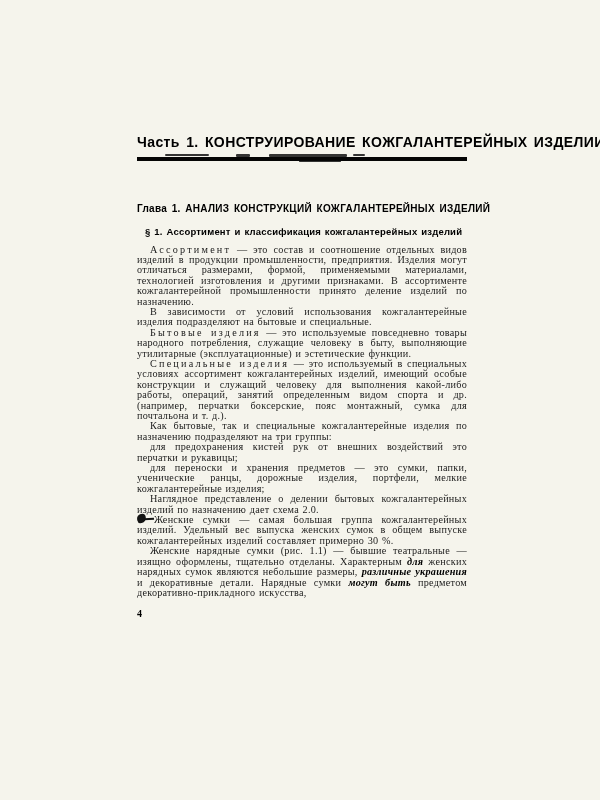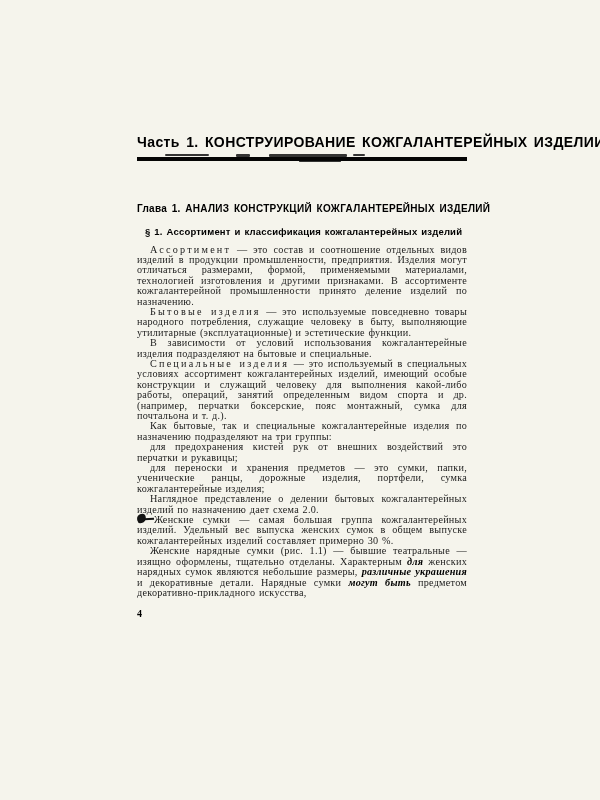--- a/index.html
+++ b/index.html
@@ -141,26 +141,26 @@
       <span class="smudge s4"></span>
       <span class="smudge s5"></span>
     </div>
 
     <h2 class="chapter-header">Глава 1. АНАЛИЗ КОНСТРУКЦИЙ КОЖГАЛАНТЕРЕЙНЫХ ИЗДЕЛИЙ</h2>
 
     <h3 class="section-header">§ 1. Ассортимент и классификация кожгалантерейных изделий</h3>
 
     <div class="body-text">
         <p class="para"><span class="seg-spaced">Ассортимент</span><span class="seg-normal"> — это состав и соотношение отдельных видов изделий в продукции промышленности, предприятия. Изделия могут отличаться размерами, формой, применяемыми материалами, технологией изготовления и другими признаками. В ассортименте кожгалантерейной промышленности принято деление изделий по назначению.</span></p>
+        <p class="para"><span class="seg-normal">В зависимости от условий использования кожгалантерейные изделия подразделяют на бытовые и специальные.</span></p>
         <p class="para"><span class="seg-spaced">Бытовые изделия</span><span class="seg-normal"> — это используемые повседневно товары народного потребления, служащие человеку в быту, выполняющие утилитарные (эксплуатационные) и эстетические функции.</span></p>
-        <p class="para"><span class="seg-normal">В зависимости от условий использования кожгалантерейные изделия подразделяют на бытовые и специальные.</span></p>
         <p class="para"><span class="seg-spaced">Специальные изделия</span><span class="seg-normal"> — это используемый в специальных условиях ассортимент кожгалантерейных изделий, имеющий особые конструкции и служащий человеку для выполнения какой-либо работы, операций, занятий определенным видом спорта и др. (например, перчатки боксерские, пояс монтажный, сумка для почтальона и т. д.).</span></p>
         <p class="para"><span class="seg-normal">Как бытовые, так и специальные кожгалантерейные изделия по назначению подразделяют на три группы:</span></p>
         <p class="para"><span class="seg-normal">для предохранения кистей рук от внешних воздействий это перчатки и рукавицы;</span></p>
-        <p class="para"><span class="seg-normal">для переноски и хранения предметов — это сумки, папки, ученические ранцы, дорожные изделия, портфели, сумка кожгалантерейные изделия;</span></p>
+        <p class="para"><span class="seg-normal">для переноски и хранения предметов — это сумки, папки, ученические ранцы, дорожные изделия, портфели, мелкие кожгалантерейные изделия;</span></p>
         <p class="para"><span class="seg-normal">Наглядное представление о делении бытовых кожгалантерейных изделий по назначению дает схема 2.0.</span></p>
         <p class="para no-indent"><span class="seg-pen-mark"></span><span class="seg-normal">Женские сумки — самая большая группа кожгалантерейных изделий. Удельный вес выпуска женских сумок в общем выпуске кожгалантерейных изделий составляет примерно 30 %.</span></p>
         <p class="para"><span class="seg-normal">Женские нарядные сумки (рис. 1.1) — бывшие театральные — изящно оформлены, тщательно отделаны. Характерным </span><span class="seg-bold">для</span><span class="seg-normal"> женских нарядных сумок являются небольшие размеры, </span><span class="seg-bold">различные украшения</span><span class="seg-normal"> и декоративные детали. Нарядные сумки </span><span class="seg-bold">могут быть</span><span class="seg-normal"> предметом декоративно-прикладного искусства,</span></p>
       </div>
 
     <div class="page-number">4</div>
 
   </div>
 </div>
 

